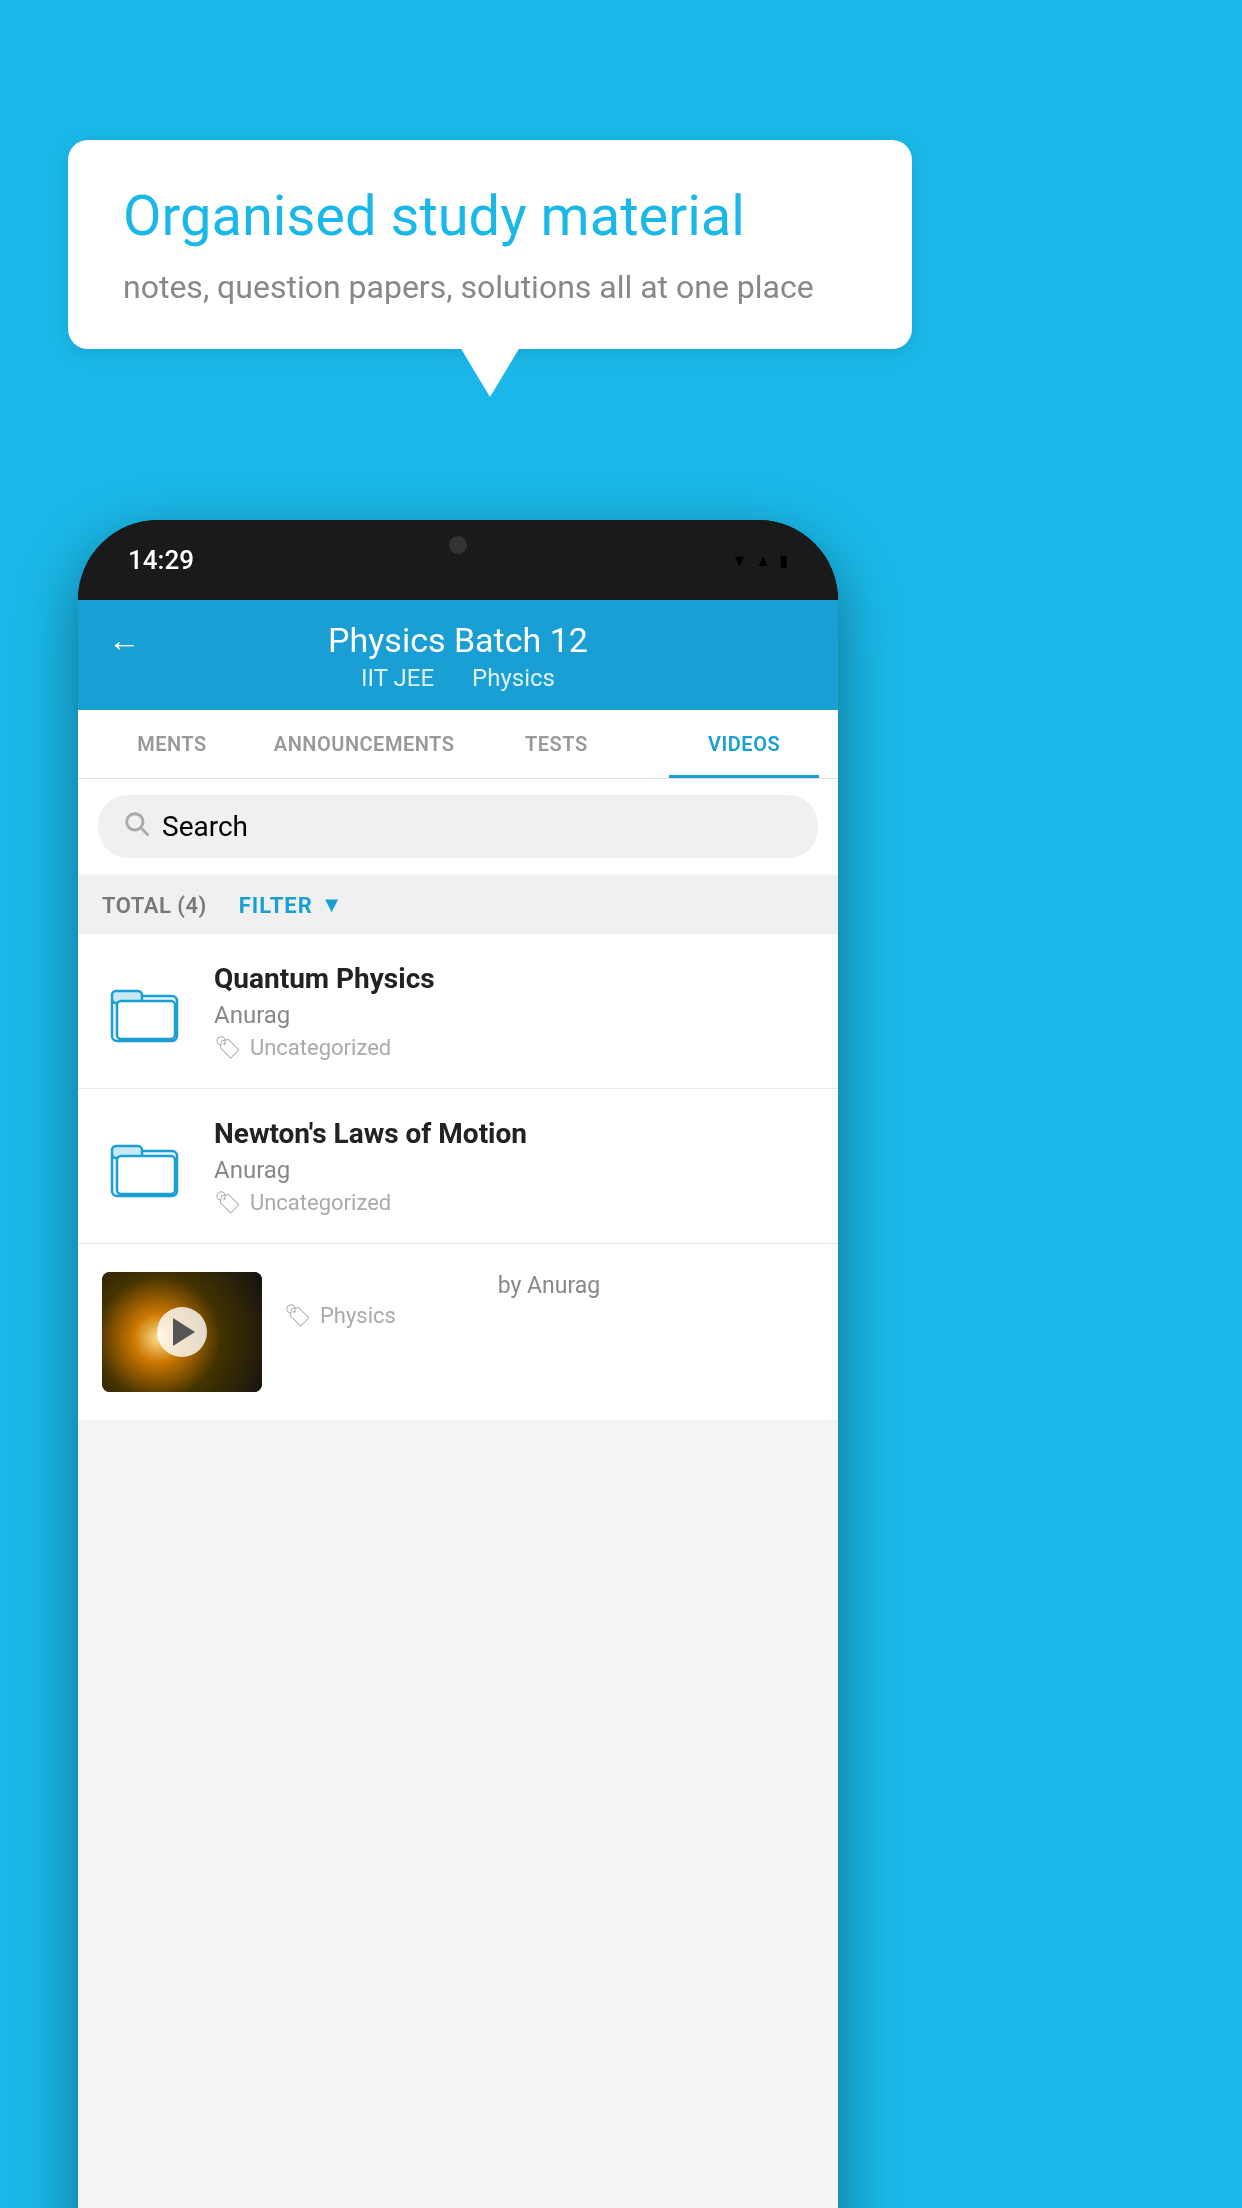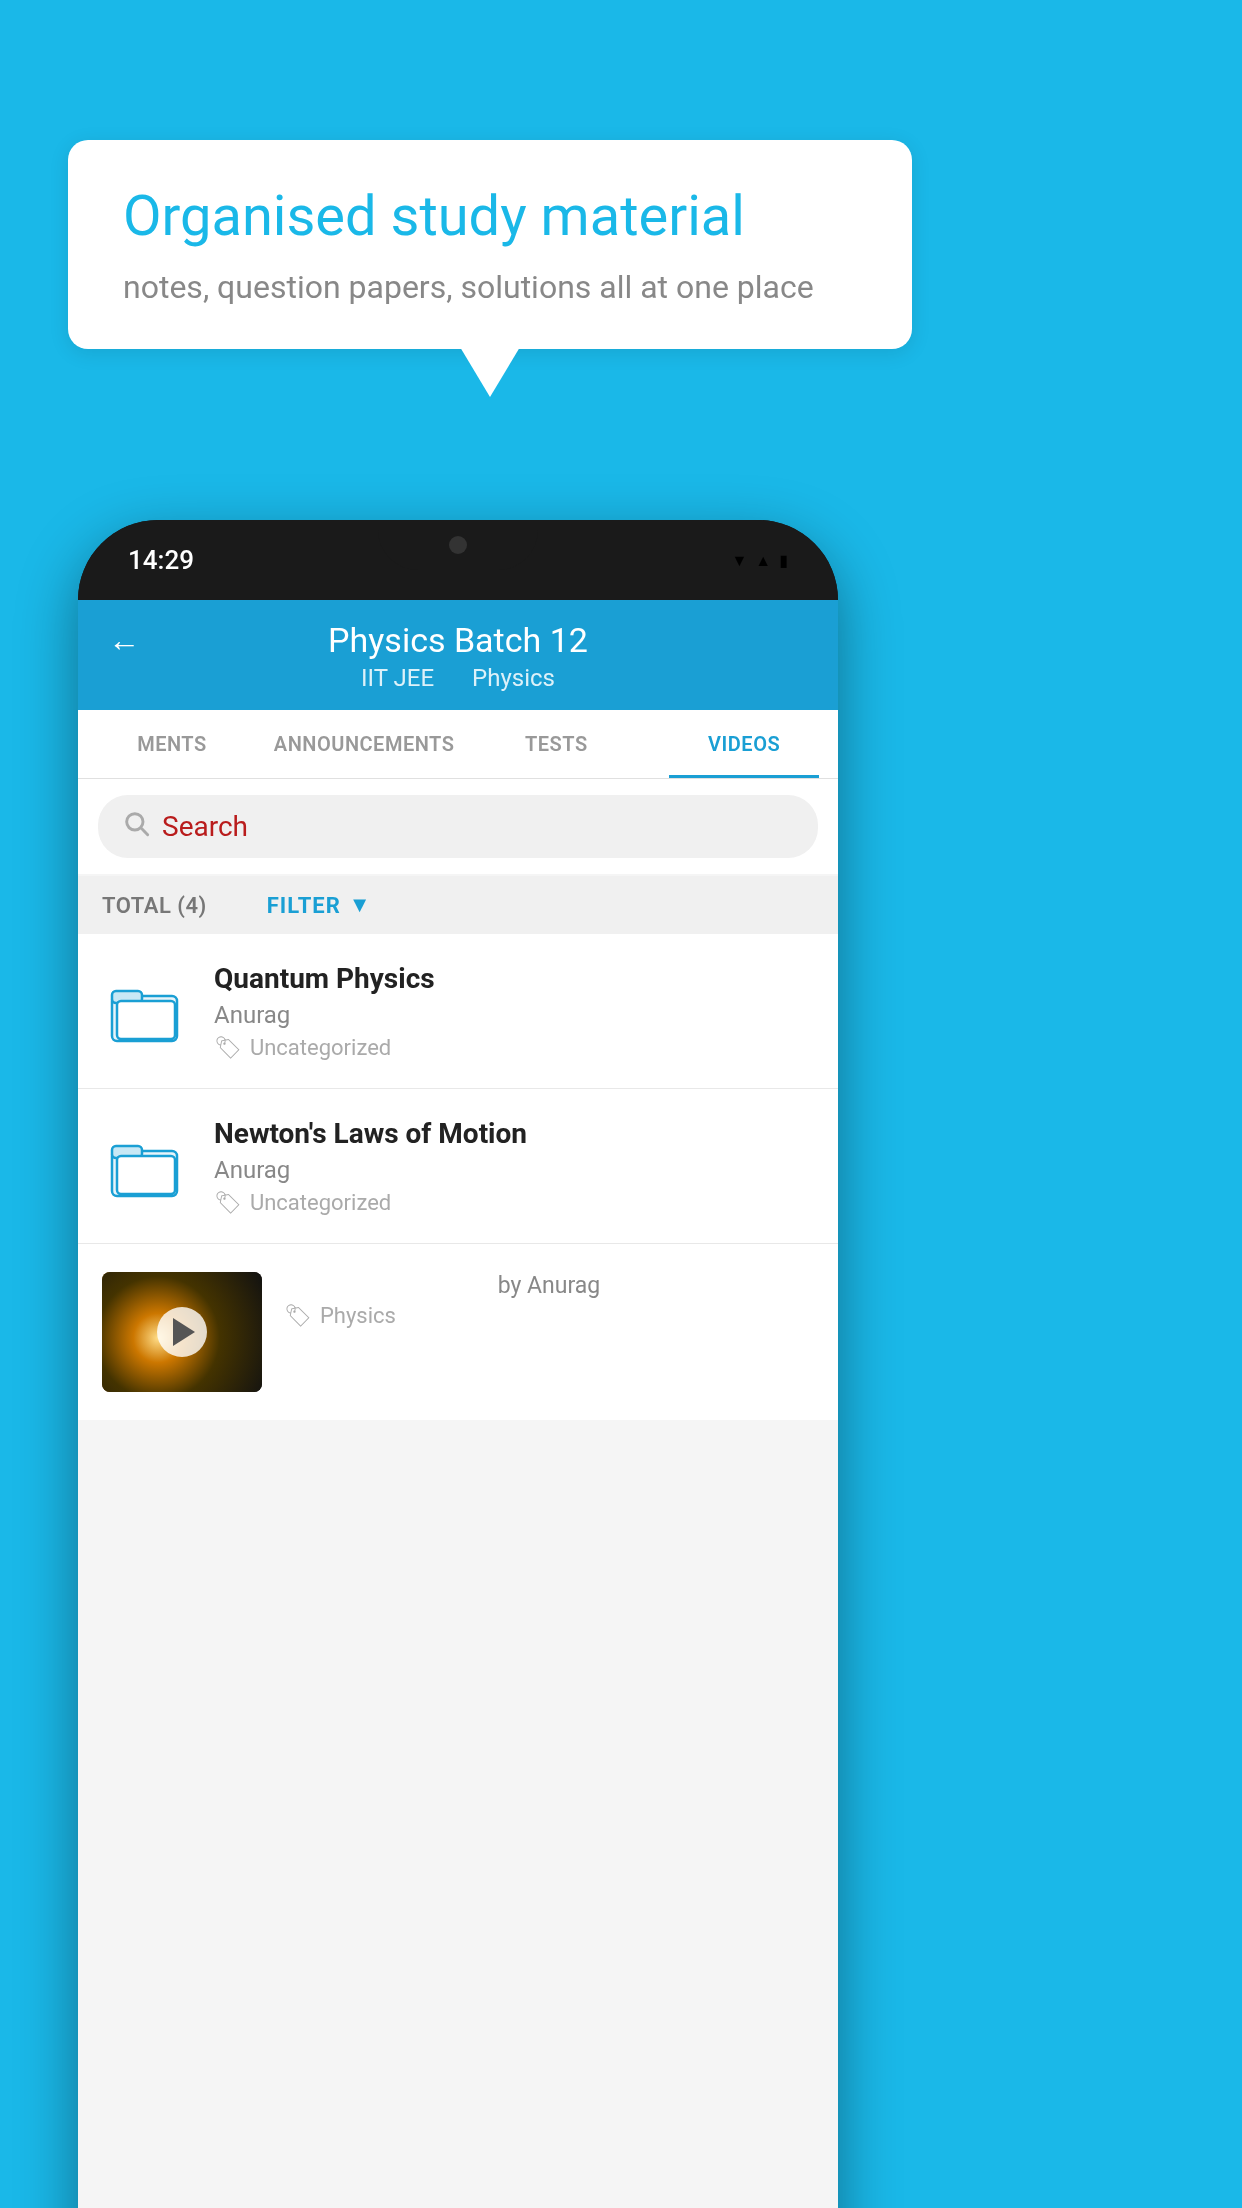--- a/index.html
+++ b/index.html
@@ -190,21 +190,21 @@
       padding: 14px 24px;
       display: flex;
       align-items: center;
       gap: 12px;
     }
     .search-icon-svg {
       color: #aaa;
       font-size: 28px;
     }
     .search-input-text {
-      color: #b91c1c;
+      color: #000000;
       font-size: 28px;
     }
 
     
     .filter-bar {
       background: #f0f0f0;
       padding: 16px 24px;
       display: flex;
       align-items: center;
       gap: 32px;
@@ -217,21 +217,20 @@
     }
     .filter-btn {
       display: flex;
       align-items: center;
       gap: 8px;
       color: #1a9fd4;
       font-size: 22px;
       font-weight: 700;
       letter-spacing: 1px;
       cursor: pointer;
-      margin-left: 28px;
     }
 
     
     .video-list {
       background: white;
     }
     .video-item {
       display: flex;
       align-items: center;
       padding: 28px 24px;

